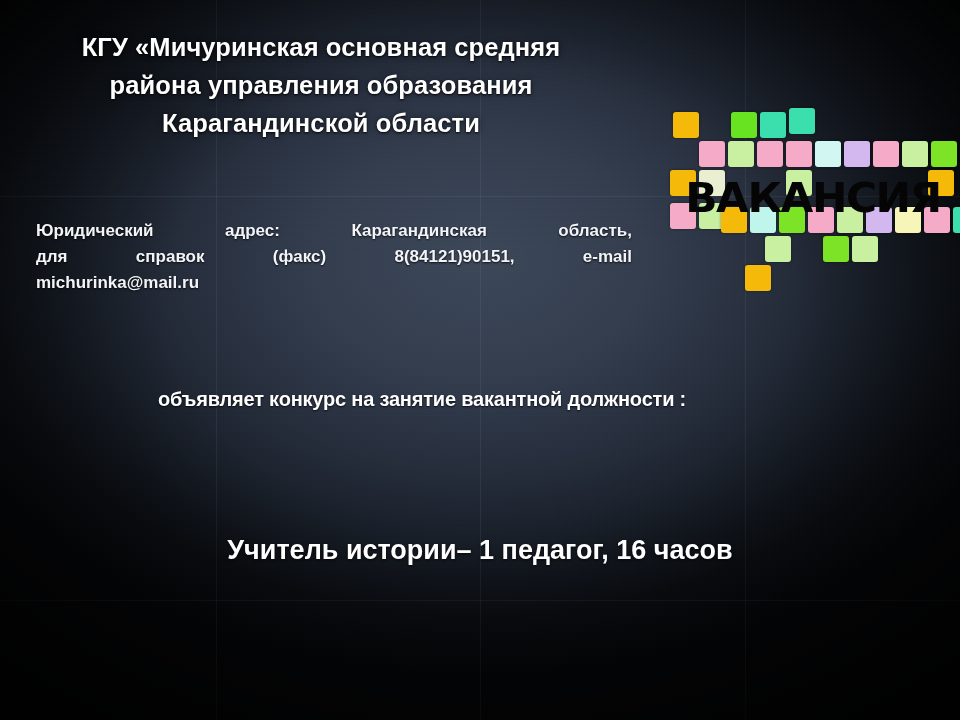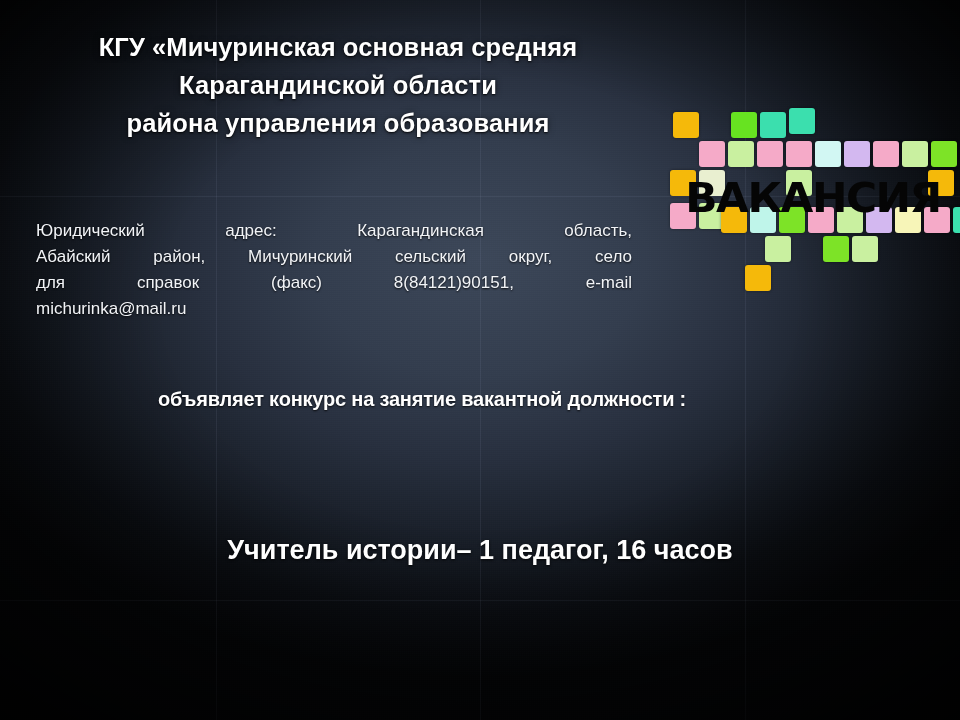--- a/index.html
+++ b/index.html
@@ -52,42 +52,42 @@
     position: absolute;
     inset: 0;
     pointer-events: none;
     background: radial-gradient(ellipse 78% 74% at 50% 42%, rgba(0,0,0,0) 42%, rgba(0,0,0,.55) 78%, rgba(0,0,0,.92) 100%);
   }
 
   .layer { position: absolute; }
 
   
   #org-title {
-    left: 28px;
+    left: 11px;
     top: 28px;
     width: 620px;
     text-align: center;
     color: #ffffff;
     font-size: 25.5px;
     font-weight: bold;
     line-height: 38px;
     letter-spacing: .1px;
     text-shadow: 0 1px 2px rgba(0,0,0,.85), 0 0 6px rgba(0,0,0,.5);
     z-index: 6;
   }
   #org-title .tline { display: block; white-space: nowrap; }
 
   
   #legal-address {
     left: 36px;
     top: 218px;
     width: 596px;
     color: #f2f4f7;
     font-size: 17px;
-    font-weight: normal;
+    font-weight: bold;
     line-height: 26px;
     text-align: justify;
     text-align-last: justify;
     text-shadow: 0 1px 2px rgba(0,0,0,.8);
     z-index: 6;
   }
   #legal-address .last { text-align-last: left; }
 
   
   #announcement {
@@ -159,27 +159,26 @@
   <div class="gridlines" id="gridlines">
       <i class="v" style="left: 216px;"></i>
       <i class="v" style="left: 480px;"></i>
       <i class="v" style="left: 745px;"></i>
       <i class="h" style="top: 196px;"></i>
       <i class="h" style="top: 600px;"></i>
     </div>
 
   <div class="layer" id="org-title">
     <span class="tline">КГУ «Мичуринская основная средняя</span>
+    <span class="tline">района управления образования</span>
     <span class="tline">Карагандинской области</span>
-    <span class="tline">района управления образования</span>
   </div>
 
   <div class="layer" id="legal-address">
     <div>Юридический адрес: Карагандинская область,</div>
-    <div>Абайский район, Мичуринский сельский округ, село</div>
     <div>для справок (факс) 8(84121)90151, e-mail</div>
     <div class="last">michurinka@mail.ru</div>
   </div>
 
   <div class="layer" id="announcement">объявляет конкурс на занятие вакантной должности :</div>
 
   <div class="layer" id="vacancy-line">Учитель истории– 1 педагог, 16 часов</div>
 
   <div class="layer" id="vacancy-logo">
     <div id="logo-tiles">

